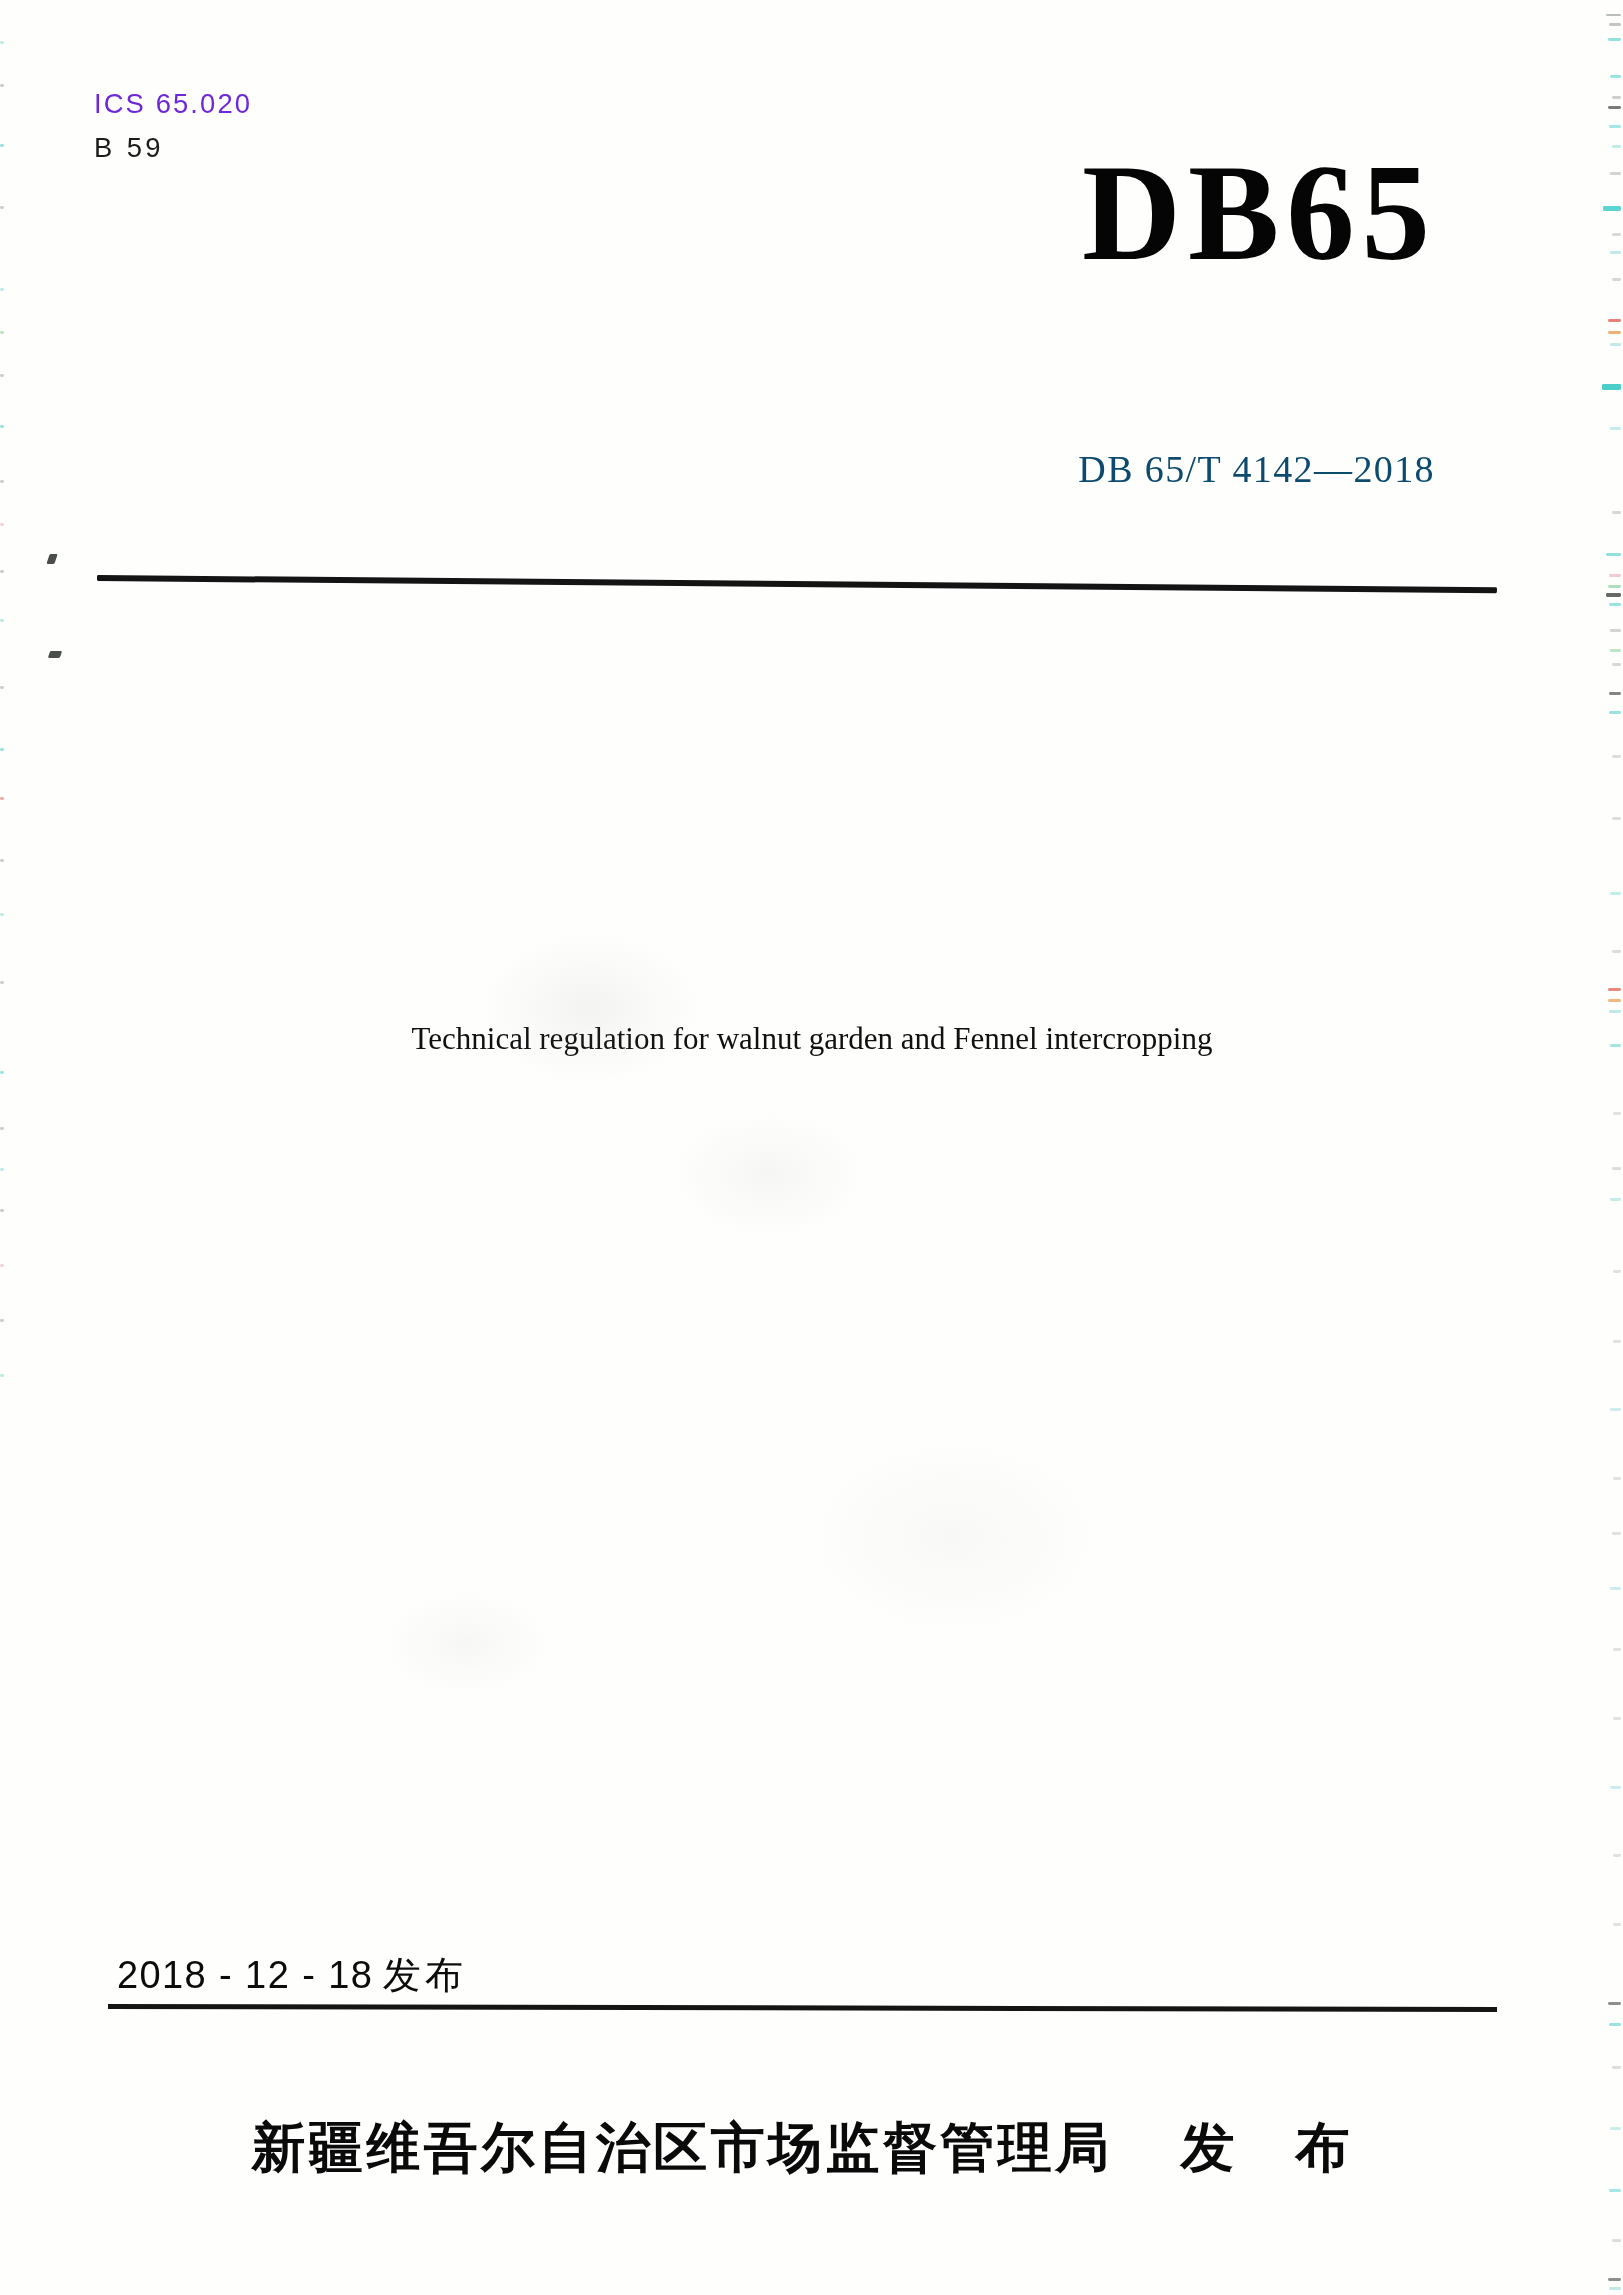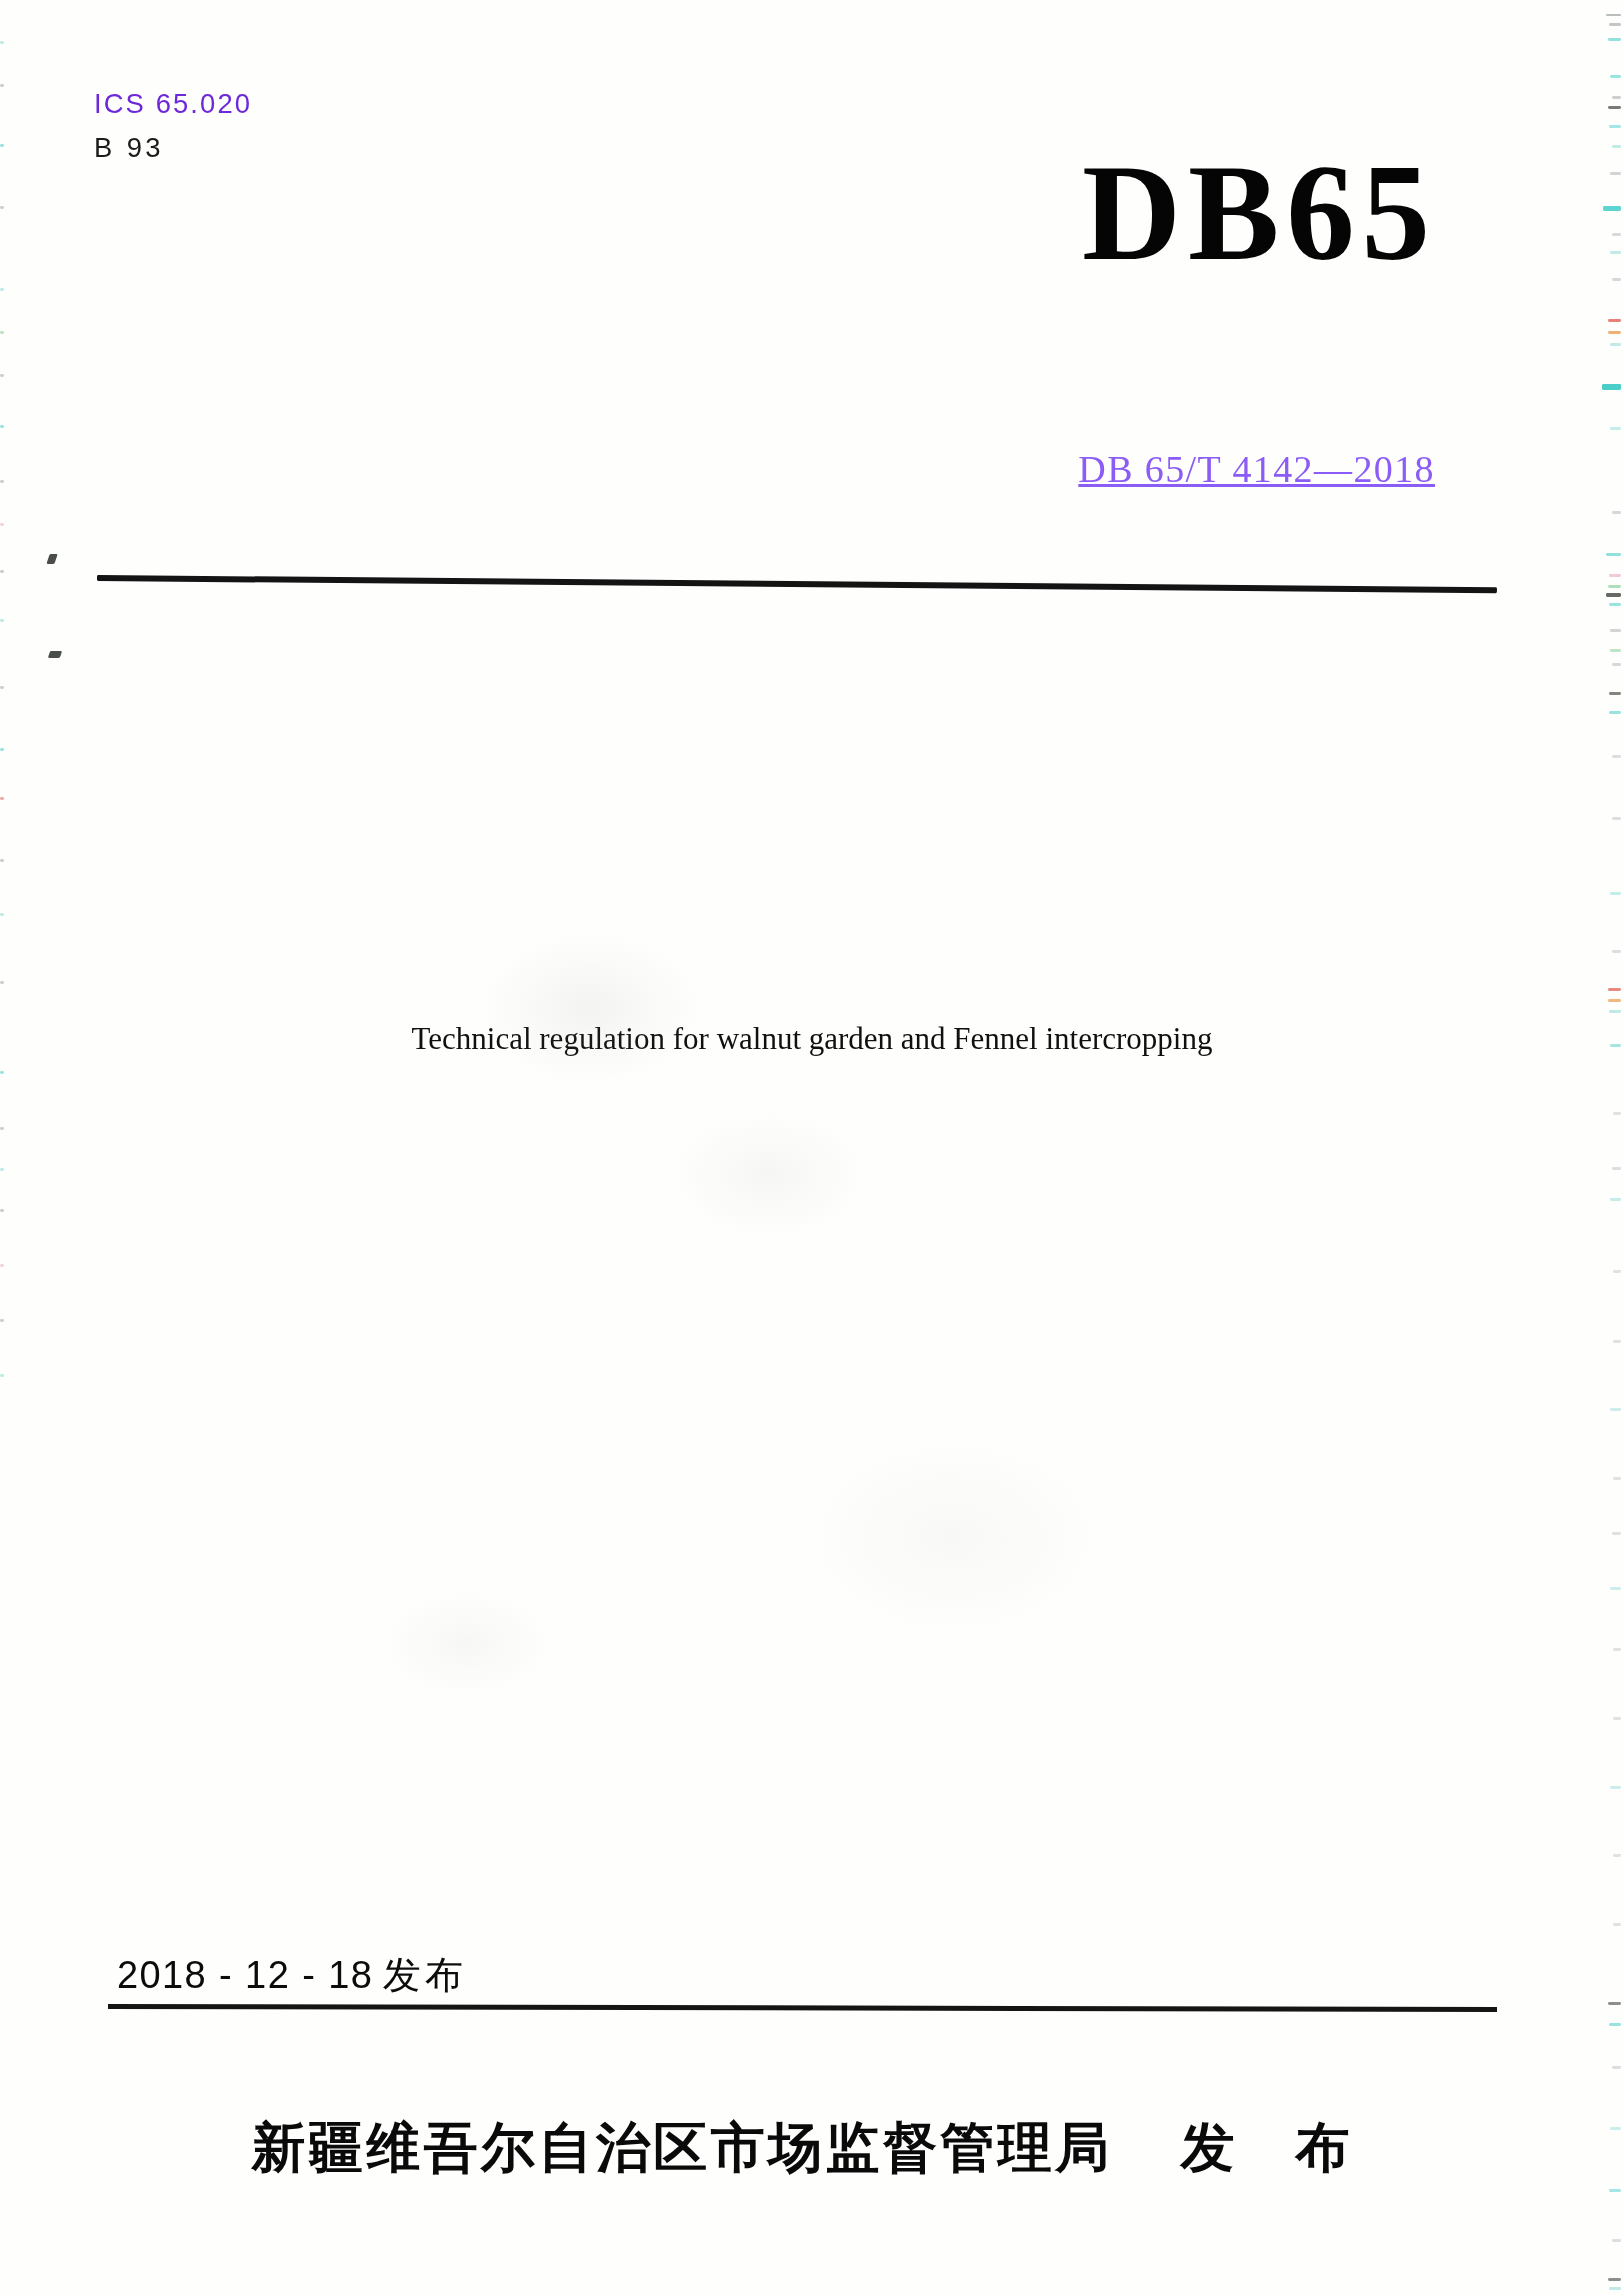--- a/index.html
+++ b/index.html
@@ -30,21 +30,21 @@
   .std-type{
     position:absolute;left:121px;top:314px;
     font-size:70px;line-height:1.12;
     letter-spacing:54px;white-space:nowrap;
     color:#0a0a0a;
     font-family:"Liberation Sans", sans-serif;
   }
   .std-number{
     position:absolute;right:189px;top:447px;
     font-family:"Liberation Serif", serif;
-    font-size:38px;letter-spacing:1.4px;color:#8b5cf6;text-decoration:underline;
+    font-size:38px;letter-spacing:1.4px;color:#0c4a6e;
   }
   .rule-top{
     position:absolute;left:97px;top:575px;width:1400px;height:5.5px;
     background:#141414;transform:rotate(0.5deg);transform-origin:left center;
     border-radius:1.4px;
   }
   
   .title-cn{
     position:absolute;left:0;right:0;top:840px;
     text-align:center;font-size:75px;font-weight:bold;
@@ -83,21 +83,21 @@
   .artifact{position:absolute;border-radius:1.4px;}
   .smudge{position:absolute;border-radius:50%;pointer-events:none;}
   .speck{position:absolute;}
 </style>
 </head>
 <body>
 
 <div class="page">
 
   <div class="ics">ICS 65.020</div>
-  <div class="cls">B 93</div>
+  <div class="cls">B 59</div>
   <div class="db-logo">DB65</div>
   <div class="std-number">DB 65/T 4142—2018</div>
   <div class="rule-top"></div>
 
   <div class="title-en">Technical regulation for walnut garden and Fennel intercropping</div>
 
   <div class="dates">
     <div>
       <span class="date-num">2018 - 12 - 18</span><span class="date-label">发布</span>
     </div>

